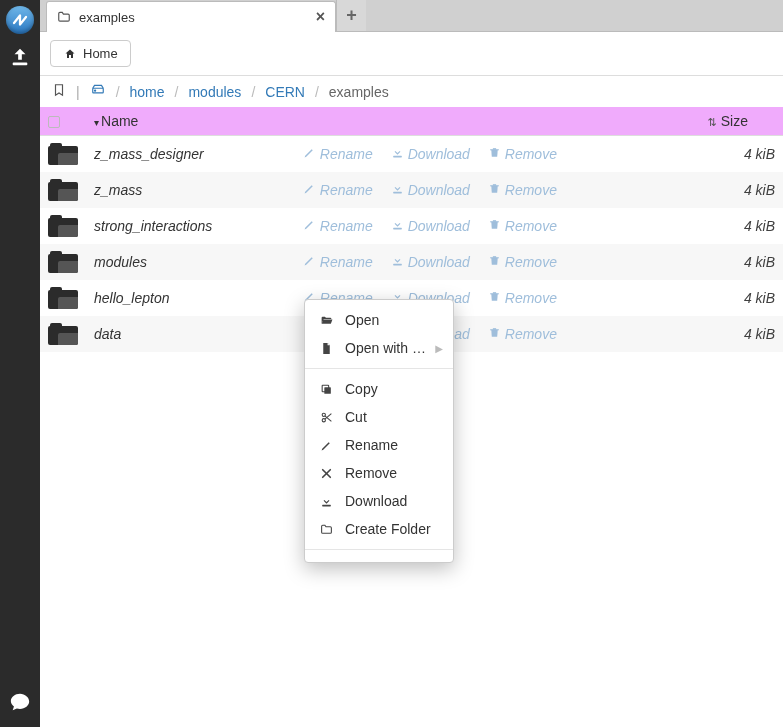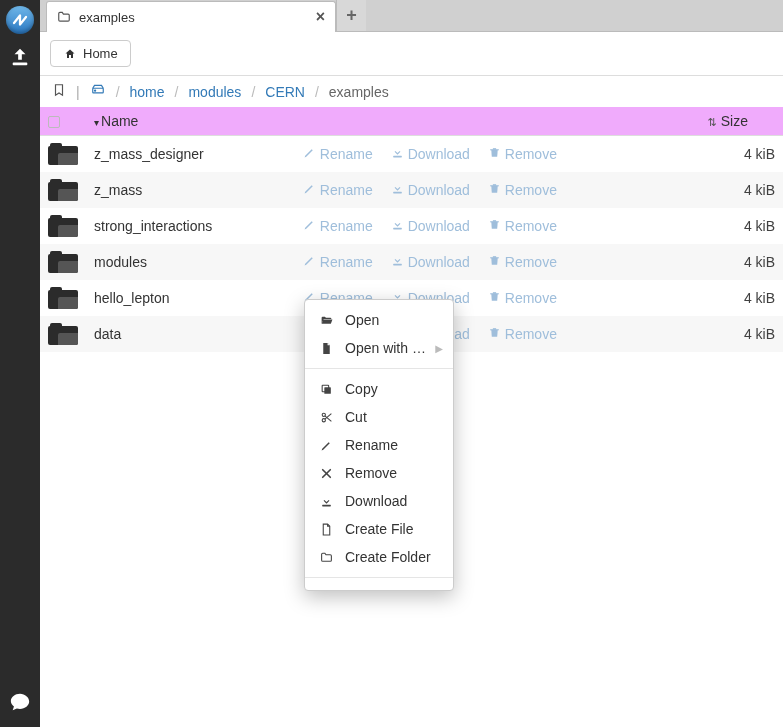--- a/index.html
+++ b/index.html
@@ -103,21 +103,21 @@
     table.files thead th {
       text-align: left;
       font-weight: normal;
       font-size: 14px;
       color: #333;
       padding: 6px 8px;
       border-bottom: 1px solid #ddd;
       background: #f0abfc;
     }
     table.files thead th.size { text-align: right; padding-right: 35px; white-space: nowrap; }
-    table.files tbody tr { height: 36px; }
+    table.files tbody tr { height: 36px; font-style: italic; }
     table.files tbody tr.even { background: #f7f7f7; }
     table.files td { padding: 4px 8px; vertical-align: middle; font-size: 14px; }
     td.iconcell { width: 36px; text-align: center; padding-left: 6px; padding-right: 0; }
     td.namecell { white-space: nowrap; }
     td.actcell { white-space: nowrap; color: #bcd; font-size: 13px; }
     td.actcell .act { color: #9fbedb; margin-left: 14px; cursor: pointer; display: inline-flex; align-items: center; gap: 4px; }
     td.sizecell { text-align: right; padding-right: 20px; white-space: nowrap; color: #404040; width: 90px;}
     .folder-ico {
       width: 30px; height: 22px; position: relative;
     }
@@ -465,30 +465,20 @@
               <path d="M12 3v10l4-4 1.4 1.4L12 16 6.6 10.4 8 9l4 4V3h0z"></path>
               <rect x="4" y="18" width="16" height="3" rx="1"></rect>
             </svg>
           </span>
       <span>Download</span>
 
     </div>
         <div class="item">
       <span class="ico">
             <svg width="13" height="13" viewBox="0 0 24 24" fill="#444">
-              <path d="M6 2h8l4 4v16H6V2z" fill="none" stroke="#444" stroke-width="2"></path>
-              <path d="M14 2v4h4" fill="none" stroke="#444" stroke-width="2"></path>
-            </svg>
-          </span>
-      <span>Create File</span>
-
-    </div>
-        <div class="item">
-      <span class="ico">
-            <svg width="13" height="13" viewBox="0 0 24 24" fill="#444">
               <path d="M3 6a2 2 0 012-2h4l2 3h8a2 2 0 012 2v8a2 2 0 01-2 2H5a2 2 0 01-2-2V6z" fill="none" stroke="#444" stroke-width="2"></path>
             </svg>
           </span>
       <span>Create Folder</span>
 
     </div>
         <div class="divider"></div>
       </div>
   </div>
 

